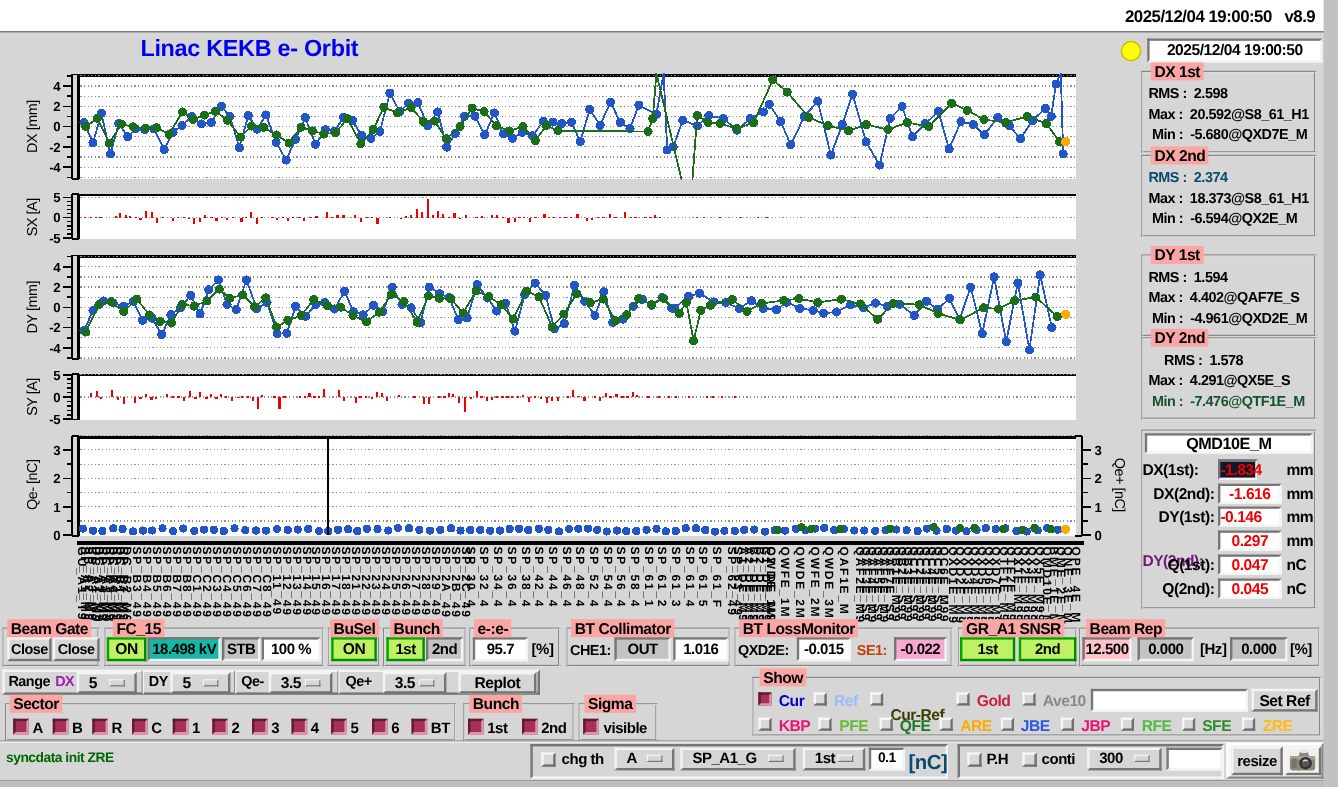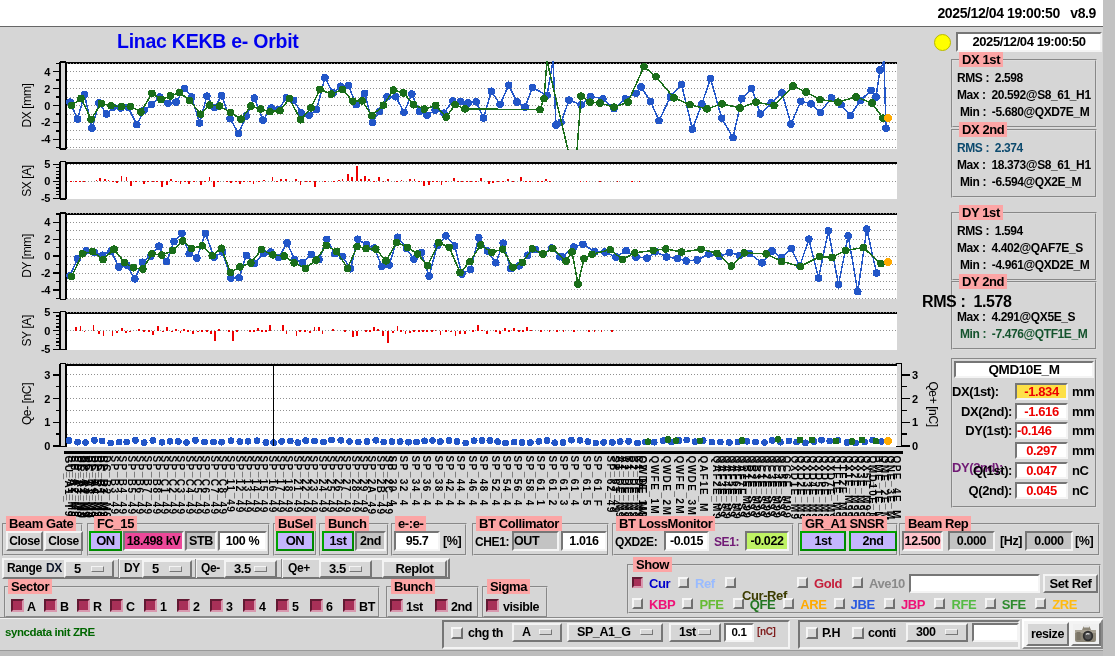--- a/index.html
+++ b/index.html
@@ -3,21 +3,21 @@
 *{margin:0;padding:0;box-sizing:border-box}
 body{width:1115px;height:656px;position:relative;background:#d6d6d6;font-family:"Liberation Sans",sans-serif;font-weight:bold;overflow:hidden;letter-spacing:-0.4px}
 .gb{position:absolute;border:2px groove #dcdcdc}
 .gbl{position:absolute;background:#fca5a5;padding:0 3px;font-size:13px;white-space:nowrap;z-index:3}
 .btn{position:absolute;border-top:2px solid #f4f4f4;border-left:2px solid #f4f4f4;border-right:2px solid #767676;border-bottom:2px solid #767676;text-align:center;white-space:nowrap;z-index:2}
 .snk{position:absolute;border-top:2px solid #767676;border-left:2px solid #767676;border-right:2px solid #f4f4f4;border-bottom:2px solid #f4f4f4;white-space:nowrap;z-index:2}
 .lb{position:absolute;white-space:nowrap;z-index:2}
 .ck{position:absolute;background:#a83058;border-top:2px solid #611a33;border-left:2px solid #611a33;border-right:2px solid #d898ae;border-bottom:2px solid #d898ae;z-index:2}
 .ck.un{background:#d9d9d9;border-top:2px solid #f6f6f6;border-left:2px solid #f6f6f6;border-right:2px solid #707070;border-bottom:2px solid #707070}
 .dash{position:absolute;right:8px;top:50%;margin-top:-3px;width:13px;height:6px;background:#d6d6d6;border-top:1.5px solid #f4f4f4;border-left:1.5px solid #f4f4f4;border-right:1.5px solid #767676;border-bottom:1.5px solid #767676}
-.grn{background:#c4b5fd;border:2px solid;border-color:#00a400 #008a00 #008a00 #00a400}
+.grn{background:#bef264;border:2px solid;border-color:#00a400 #008a00 #008a00 #00a400}
 </style></head><body>
 
 <div style="position:absolute;left:0;top:0;width:1104px;height:26px;background:#fff"></div>
 <div style="position:absolute;left:0;top:26px;width:1104px;height:1px;background:#666"></div>
 <div class="lb" style="left:820px;top:5px;font-size:14px;color:#000;width:276px;text-align:right">2025/12/04 19:00:50&nbsp;&nbsp;&nbsp;v8.9</div>
 <div class="lb" style="left:117px;top:30px;font-size:19.5px;color:#0000ee;letter-spacing:-0.25px">Linac KEKB e- Orbit</div>
 <div style="position:absolute;left:934px;top:34px;width:17px;height:17px;border-radius:50%;background:#ffff00;border:1px solid #b9b900;z-index:2"></div>
 <div class="snk" style="left:956px;top:32px;width:146px;height:20px;background:#fff;color:#000;font-size:13px;line-height:16px;text-align:center">2025/12/04 19:00:50</div>
 <svg width="945" height="628" viewBox="0 28 945 628" style="position:absolute;left:0;top:28px" font-family="Liberation Sans, sans-serif" font-weight="normal" shape-rendering="crispEdges">
     <rect x="64.5" y="62" width="832.5" height="87" fill="#fff"></rect>
@@ -882,27 +882,27 @@
 <div class="lb" style="left:957px;top:141px;font-size:12px;color:#0c4a6e;text-align:left">RMS :&nbsp; 2.374</div>
 <div class="lb" style="left:957px;top:158px;font-size:12px;color:#000;text-align:left">Max :&nbsp; 18.373@S8_61_H1</div>
 <div class="lb" style="left:960px;top:175px;font-size:12px;color:#000;text-align:left">Min :&nbsp; -6.594@QX2E_M</div>
 <div class="gb" style="left:951px;top:211.6px;width:146px;height:69px"></div>
 <div class="gbl" style="left:959px;top:204.6px">DY 1st</div>
 <div class="lb" style="left:957px;top:223.6px;font-size:12px;color:#000;text-align:left">RMS :&nbsp; 1.594</div>
 <div class="lb" style="left:957px;top:240.6px;font-size:12px;color:#000;text-align:left">Max :&nbsp; 4.402@QAF7E_S</div>
 <div class="lb" style="left:960px;top:257.6px;font-size:12px;color:#000;text-align:left">Min :&nbsp; -4.961@QXD2E_M</div>
 <div class="gb" style="left:951px;top:280.9px;width:146px;height:69px"></div>
 <div class="gbl" style="left:959px;top:273.9px">DY 2nd</div>
-<div class="lb" style="left:922px;top:292.9px;font-size:16px;color:#000;text-align:center">RMS :&nbsp; 1.578</div>
+<div class="lb" style="left:970px;top:292.9px;font-size:12px;color:#000;text-align:center">RMS :&nbsp; 1.578</div>
 <div class="lb" style="left:957px;top:309.9px;font-size:12px;color:#000;text-align:left">Max :&nbsp; 4.291@QX5E_S</div>
 <div class="lb" style="left:960px;top:326.9px;font-size:12px;color:#14532d;text-align:left">Min :&nbsp; -7.476@QTF1E_M</div>
 <div style="position:absolute;left:951px;top:358px;width:146px;height:150px;border:2px groove #dcdcdc;z-index:1"></div>
 <div class="snk" style="left:954px;top:361px;width:140px;height:17px;background:#fff;color:#000;font-size:13.5px;line-height:13px;text-align:center">QMD10E_M</div>
 <div class="lb" style="left:952px;top:384.0px;font-size:13px;color:#000;width:60px;text-align:left">DX(1st):</div>
-<div class="snk" style="left:1015px;top:383.0px;width:53px;height:17px;background:#fde047;color:#ee0000;font-size:13px;line-height:13px;text-align:center">-1.834</div>
+<div class="snk" style="left:1015px;top:383.0px;width:33px;height:17px;background:#0f172a;color:#ee0000;font-size:13px;line-height:13px;text-align:center">-1.834</div>
 <div class="lb" style="left:1072px;top:384.0px;font-size:13px;color:#000;text-align:left">mm</div>
 <div class="lb" style="left:952px;top:403.7px;font-size:13px;color:#000;width:60px;text-align:right">DX(2nd):</div>
 <div class="snk" style="left:1015px;top:402.7px;width:53px;height:17px;background:#fff;color:#ee0000;font-size:13px;line-height:13px;text-align:center">-1.616</div>
 <div class="lb" style="left:1072px;top:403.7px;font-size:13px;color:#000;text-align:left">mm</div>
 <div class="lb" style="left:952px;top:423.4px;font-size:13px;color:#000;width:60px;text-align:right">DY(1st):</div>
 <div class="snk" style="left:1015px;top:422.4px;width:53px;height:17px;background:#fff;color:#ee0000;font-size:13px;line-height:13px;text-align:left">-0.146</div>
 <div class="lb" style="left:1072px;top:423.4px;font-size:13px;color:#000;text-align:left">mm</div>
 <div class="lb" style="left:952px;top:460px;font-size:13px;color:#701a75;width:60px;text-align:left">DY(2nd):</div>
 <div class="snk" style="left:1015px;top:442.1px;width:53px;height:17px;background:#fff;color:#ee0000;font-size:13px;line-height:13px;text-align:center">0.297</div>
 <div class="lb" style="left:1072px;top:443.1px;font-size:13px;color:#000;text-align:left">mm</div>
@@ -912,59 +912,59 @@
 <div class="lb" style="left:952px;top:482.5px;font-size:13px;color:#000;width:60px;text-align:right">Q(2nd):</div>
 <div class="snk" style="left:1015px;top:481.5px;width:53px;height:17px;background:#fff;color:#ee0000;font-size:13px;line-height:13px;text-align:center">0.045</div>
 <div class="lb" style="left:1072px;top:482.5px;font-size:13px;color:#000;text-align:left">nC</div>
 <div class="gb" style="left:2px;top:523px;width:81px;height:33px"></div>
 <div class="gbl" style="left:6px;top:516px">Beam Gate</div>
 <div class="btn" style="left:6px;top:531px;width:37px;height:20px;background:#d6d6d6;font-size:12px;line-height:16px">Close</div>
 <div class="btn" style="left:44px;top:531px;width:39px;height:20px;background:#d6d6d6;font-size:12px;line-height:16px">Close</div>
 <div class="gb" style="left:87px;top:523px;width:183px;height:33px"></div>
 <div class="gbl" style="left:94px;top:516px">FC_15</div>
 <div class="btn grn" style="left:89px;top:531px;width:33px;height:20px;font-size:13px;line-height:16px">ON</div>
-<div class="snk" style="left:123px;top:531px;width:61px;height:20px;background:#ec4899;color:#000;font-size:12.5px;line-height:16px;text-align:center">18.498 kV</div>
+<div class="snk" style="left:123px;top:531px;width:61px;height:20px;background:#14b8a6;color:#000;font-size:12.5px;line-height:16px;text-align:center">18.498 kV</div>
 <div class="snk" style="left:185px;top:531px;width:32px;height:20px;background:#c3c3c3;color:#000;font-size:12.5px;line-height:16px;text-align:center">STB</div>
 <div class="snk" style="left:218px;top:531px;width:49px;height:20px;background:#fff;color:#000;font-size:12.5px;line-height:16px;text-align:center">100 %</div>
 <div class="gb" style="left:273px;top:523px;width:44px;height:33px"></div>
 <div class="gbl" style="left:275px;top:516px">BuSel</div>
 <div class="btn grn" style="left:276px;top:531px;width:38px;height:20px;font-size:13px;line-height:16px">ON</div>
 <div class="gb" style="left:319px;top:523px;width:70px;height:33px"></div>
 <div class="gbl" style="left:325px;top:516px">Bunch</div>
 <div class="btn grn" style="left:322px;top:531px;width:32px;height:20px;font-size:12.5px;line-height:16px">1st</div>
 <div class="snk" style="left:355px;top:531px;width:31px;height:20px;background:#c3c3c3;color:#000;font-size:12.5px;line-height:16px;text-align:center">2nd</div>
 <div class="gb" style="left:391px;top:523px;width:76px;height:33px"></div>
 <div class="gbl" style="left:395px;top:516px">e-:e-</div>
 <div class="snk" style="left:394px;top:531px;width:46px;height:20px;background:#fff;color:#000;font-size:12.5px;line-height:16px;text-align:center">95.7</div>
 <div class="lb" style="left:443px;top:534px;font-size:12.5px;color:#000;text-align:left">[%]</div>
 <div class="gb" style="left:472px;top:523px;width:137px;height:33px"></div>
 <div class="gbl" style="left:476px;top:516px">BT Collimator</div>
 <div class="lb" style="left:475px;top:535px;font-size:12px;color:#000;text-align:left">CHE1:</div>
-<div class="snk" style="left:512px;top:531px;width:47px;height:20px;background:#c3c3c3;color:#000;font-size:12.5px;line-height:16px;">OUT</div>
+<div class="snk" style="left:512px;top:531px;width:47px;height:20px;background:#c3c3c3;color:#000;font-size:12.5px;line-height:16px;text-align:center">OUT</div>
 <div class="snk" style="left:561px;top:531px;width:46px;height:20px;background:#fff;color:#000;font-size:12.5px;line-height:16px;text-align:center">1.016</div>
 <div class="gb" style="left:612px;top:523px;width:182px;height:33px"></div>
 <div class="gbl" style="left:616px;top:516px">BT LossMonitor</div>
 <div class="lb" style="left:615px;top:535px;font-size:12px;color:#000;text-align:left">QXD2E:</div>
 <div class="snk" style="left:664px;top:531px;width:45px;height:20px;background:#fff;color:#000;font-size:12.5px;line-height:16px;text-align:center">-0.015</div>
-<div class="lb" style="left:714px;top:535px;font-size:12px;color:#701a75;text-align:center">SE1:</div>
-<div class="snk" style="left:745px;top:531px;width:44px;height:20px;background:#bef264;color:#000;font-size:12.5px;line-height:16px;text-align:center">-0.022</div>
+<div class="lb" style="left:714px;top:535px;font-size:12px;color:#c2410c;text-align:center">SE1:</div>
+<div class="snk" style="left:745px;top:531px;width:44px;height:20px;background:#f9a8d4;color:#000;font-size:12.5px;line-height:16px;text-align:center">-0.022</div>
 <div class="gb" style="left:798px;top:523px;width:100px;height:33px"></div>
 <div class="gbl" style="left:802px;top:516px">GR_A1 SNSR</div>
 <div class="btn grn" style="left:800px;top:531px;width:46px;height:20px;font-size:12.5px;line-height:16px">1st</div>
 <div class="btn grn" style="left:849px;top:531px;width:48px;height:20px;font-size:12.5px;line-height:16px">2nd</div>
 <div class="gb" style="left:899px;top:523px;width:201px;height:33px"></div>
 <div class="gbl" style="left:905px;top:516px">Beam Rep</div>
 <div class="snk" style="left:902px;top:531px;width:41px;height:20px;background:#ffc3cc;color:#000;font-size:12.5px;line-height:16px;text-align:center">12.500</div>
 <div class="snk" style="left:948px;top:531px;width:47px;height:20px;background:#c3c3c3;color:#000;font-size:12.5px;line-height:16px;text-align:center">0.000</div>
 <div class="lb" style="left:1000px;top:534px;font-size:12.5px;color:#000;text-align:left">[Hz]</div>
 <div class="snk" style="left:1025px;top:531px;width:48px;height:20px;background:#c3c3c3;color:#000;font-size:12.5px;line-height:16px;text-align:center">0.000</div>
 <div class="lb" style="left:1075px;top:534px;font-size:12.5px;color:#000;text-align:left">[%]</div>
 <div style="position:absolute;left:2px;top:558px;width:448px;height:21px;border-top:2px solid #f4f4f4;border-left:2px solid #f4f4f4;border-right:2px solid #767676;border-bottom:2px solid #767676;z-index:1"></div>
 <div class="lb" style="left:7px;top:561px;font-size:12px;color:#000;text-align:left">Range</div>
-<div class="lb" style="left:46px;top:561px;font-size:12px;color:#0f172a;text-align:left">DX</div>
+<div class="lb" style="left:46px;top:561px;font-size:12px;color:#a21caf;text-align:left">DX</div>
 <div style="position:absolute;left:118px;top:559px;width:1px;height:19px;background:#8a8a8a;z-index:2"></div>
 <div style="position:absolute;left:119px;top:559px;width:1px;height:19px;background:#f2f2f2;z-index:2"></div>
 <div style="position:absolute;left:195px;top:559px;width:1px;height:19px;background:#8a8a8a;z-index:2"></div>
 <div style="position:absolute;left:196px;top:559px;width:1px;height:19px;background:#f2f2f2;z-index:2"></div>
 <div style="position:absolute;left:280.5px;top:559px;width:1px;height:19px;background:#8a8a8a;z-index:2"></div>
 <div style="position:absolute;left:281.5px;top:559px;width:1px;height:19px;background:#f2f2f2;z-index:2"></div>
 <div class="btn" style="left:64px;top:559.5px;width:50px;height:18.5px;font-size:13px;line-height:14.5px;text-align:left;padding-left:8px">5<span class="dash"></span></div>
 <div class="lb" style="left:124px;top:561px;font-size:12px;color:#000;text-align:left">DY</div>
 <div class="btn" style="left:142px;top:559.5px;width:50px;height:18.5px;font-size:13px;line-height:14.5px;text-align:left;padding-left:8px">5<span class="dash"></span></div>
 <div class="lb" style="left:201px;top:561px;font-size:12px;color:#000;text-align:left">Qe-</div>
@@ -1041,21 +1041,21 @@
 <div style="position:absolute;left:0;top:617px;width:1115px;height:1px;background:#8a8a8a"></div>
 <div style="position:absolute;left:0;top:618px;width:1115px;height:1px;background:#f2f2f2"></div>
 <div class="lb" style="left:5px;top:626px;font-size:11.5px;color:#006600;text-align:left">syncdata init ZRE</div>
 <div class="snk" style="left:442px;top:620px;width:348px;height:29px;background:#d6d6d6;z-index:1"></div>
 <div class="ck un" style="left:451px;top:627px;width:12px;height:12px"></div>
 <div class="lb" style="left:468px;top:626px;font-size:12.5px;color:#000;text-align:left">chg th</div>
 <div class="btn" style="left:512px;top:623px;width:50px;height:18.5px;font-size:12.5px;line-height:14.5px;text-align:left;padding-left:8px">A<span class="dash"></span></div>
 <div class="btn" style="left:567px;top:623px;width:96px;height:18.5px;font-size:12.5px;line-height:14.5px;text-align:left;padding-left:8px">SP_A1_G<span class="dash"></span></div>
 <div class="btn" style="left:669px;top:623px;width:52px;height:18.5px;font-size:12.5px;line-height:14.5px;text-align:left;padding-left:8px">1st<span class="dash"></span></div>
 <div class="snk" style="left:724px;top:623px;width:30px;height:19px;background:#fff;color:#000;font-size:11.5px;line-height:15px;text-align:center">0.1</div>
-<div class="lb" style="left:757px;top:626px;font-size:10px;color:#7f1d1d;text-align:left">[nC]</div>
+<div class="lb" style="left:757px;top:626px;font-size:17px;color:#0c4a6e;text-align:left">[nC]</div>
 <div class="snk" style="left:798px;top:620px;width:222px;height:29px;background:#d6d6d6;z-index:1"></div>
 <div class="ck un" style="left:806px;top:627px;width:12px;height:12px"></div>
 <div class="lb" style="left:822px;top:626px;font-size:12.5px;color:#000;text-align:left">P.H</div>
 <div class="ck un" style="left:852px;top:627px;width:12px;height:12px"></div>
 <div class="lb" style="left:868px;top:626px;font-size:12.5px;color:#000;text-align:left">conti</div>
 <div class="btn" style="left:906px;top:623px;width:62px;height:18.5px;font-size:12.5px;line-height:14.5px;text-align:left;padding-left:8px">300<span class="dash"></span></div>
 <div class="snk" style="left:972px;top:623px;width:47px;height:19px;background:#fff;z-index:2"></div>
 <div style="position:absolute;left:1022px;top:619px;width:81px;height:30px;background:#f4f4f4;border-top:2px solid #fff;border-left:2px solid #fff;border-right:2px solid #8a8a8a;border-bottom:2px solid #8a8a8a;z-index:1"></div>
 <div class="btn" style="left:1026px;top:622px;width:43px;height:24px;background:#d6d6d6;font-size:12.5px;line-height:20px">resize</div>
 <div class="btn" style="left:1071px;top:622px;width:30px;height:24px;background:#f0f0f0">

